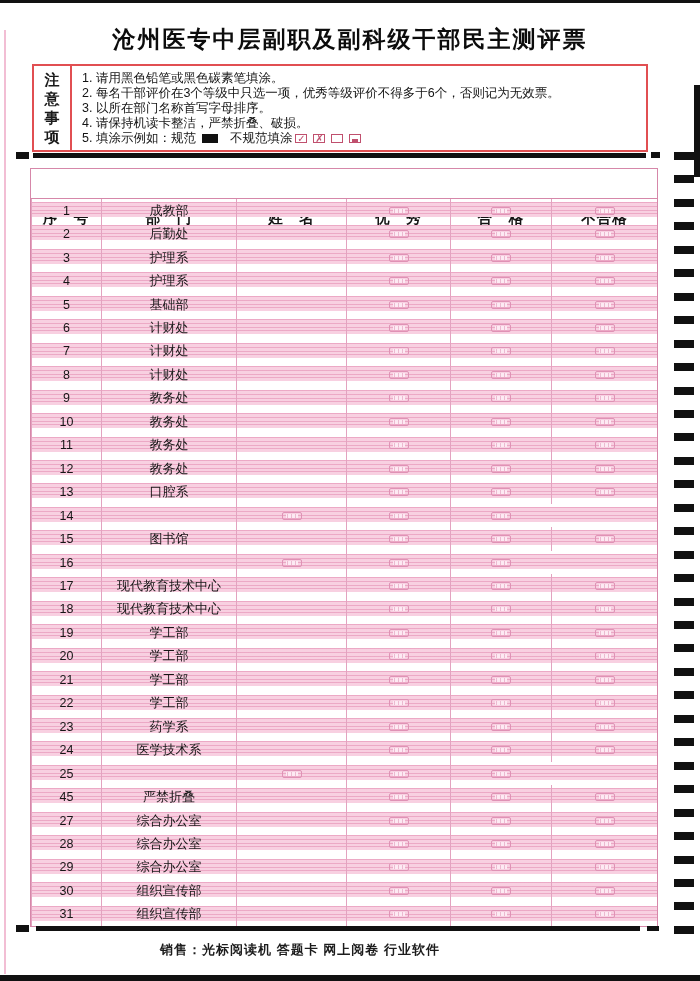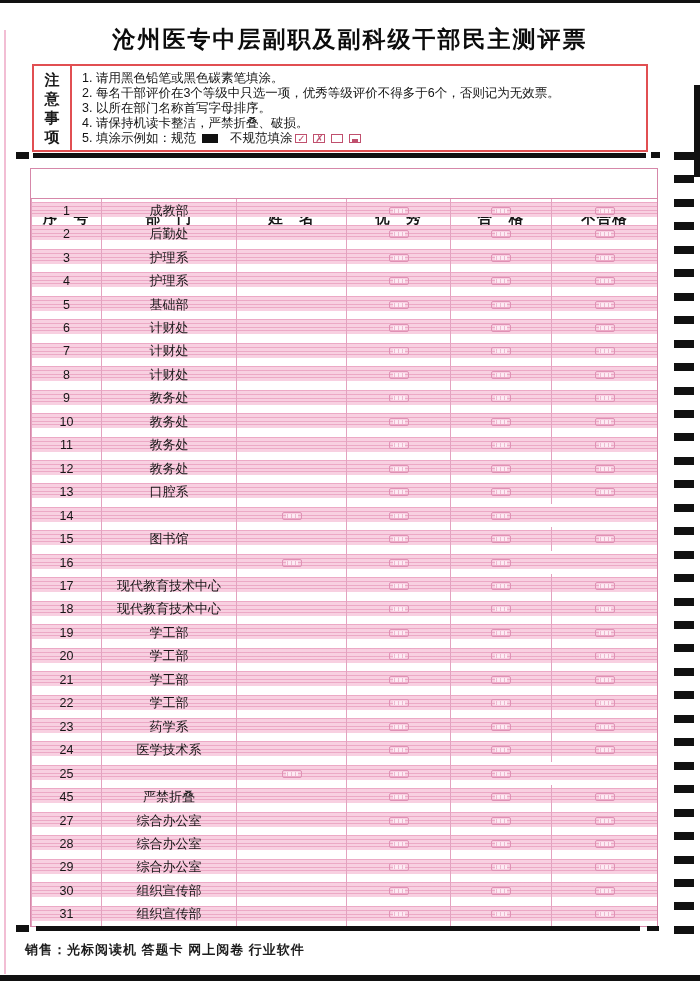--- a/index.html
+++ b/index.html
@@ -73,22 +73,22 @@
   .cell.no{font-size:12.5px;}
   .bubble{
     display:inline-block;width:20px;height:8px;border:1px solid var(--bubble-border,#df92b5);
     border-radius:2px;box-sizing:border-box;
     background-color:#fdeaf3;
     background-image:repeating-linear-gradient(90deg,rgba(223,146,181,0.55) 0px,rgba(223,146,181,0.55) 1px,transparent 1px,transparent 4px);
     background-clip:content-box;padding:1px 3px;
   }
 
   .footer-text{
-    position:absolute;left:0;top:941px;width:600px;text-align:left;
-    font-size:13px;font-weight:bold;letter-spacing:1px;color:#1c1c1c;padding-left:25px;
+    position:absolute;left:0;top:941px;width:600px;text-align:center;
+    font-size:13px;font-weight:bold;letter-spacing:1px;color:#1c1c1c;
   }
 
   .tmark{position:absolute;right:6px;width:20px;height:8px;background:var(--mark-black,#111);}
 </style>
 </head>
 <body>
 
 <div class="page">
 
   <div class="top-strip"></div>

